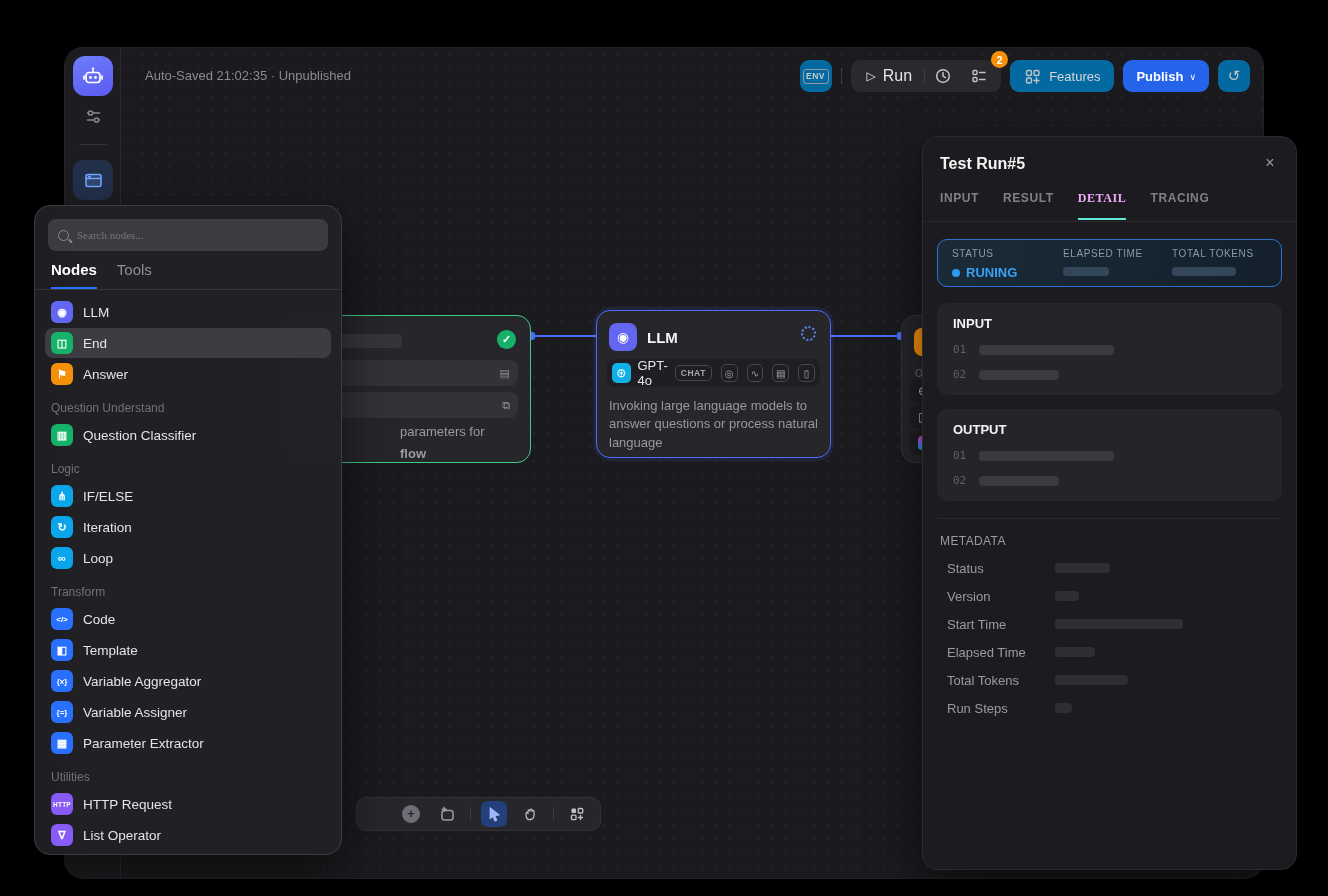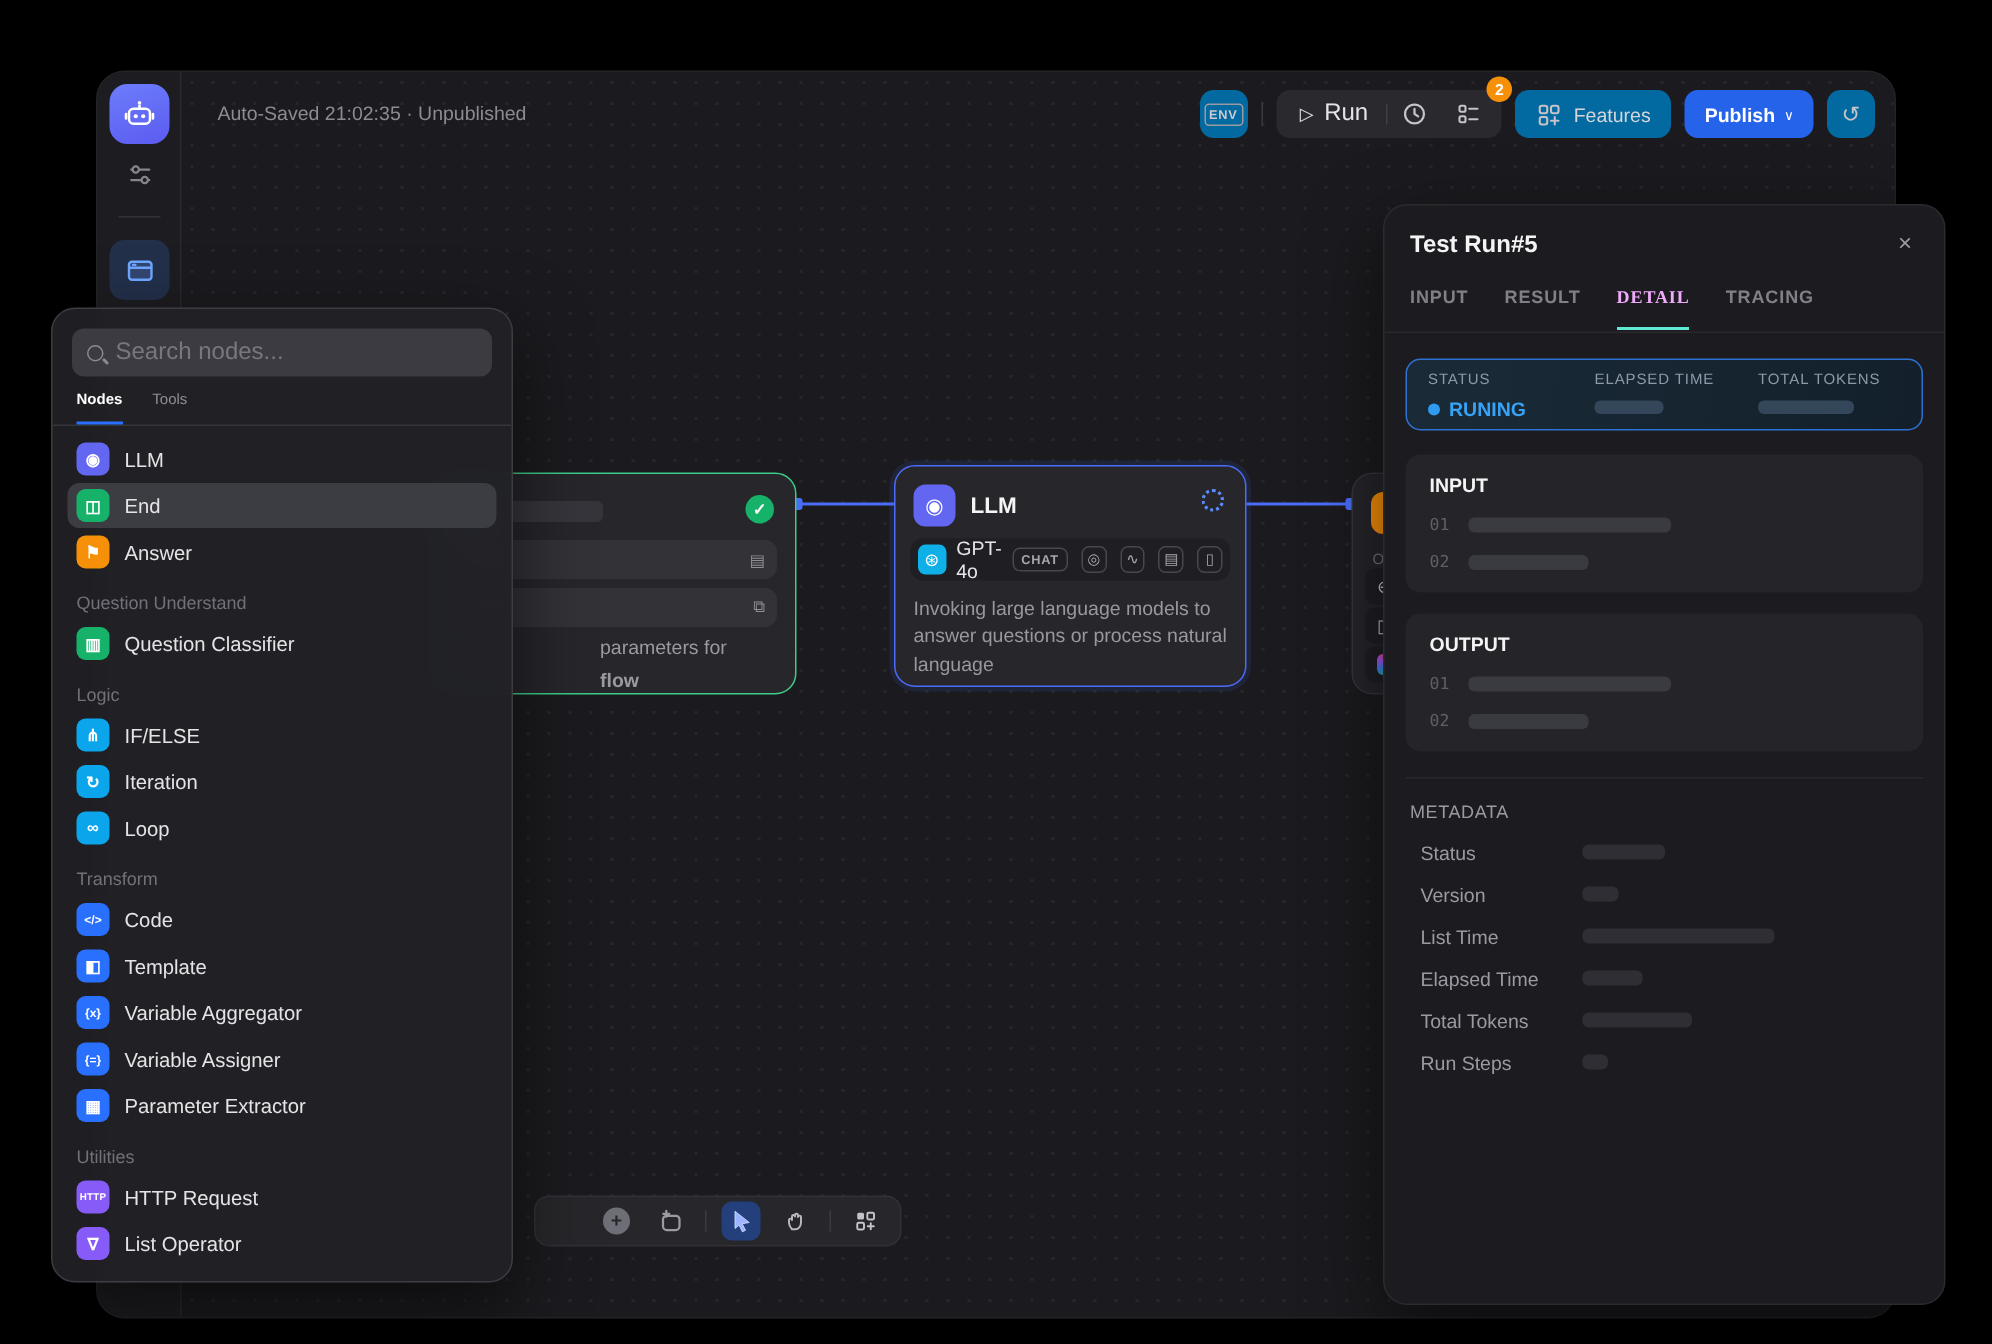--- a/index.html
+++ b/index.html
@@ -94,24 +94,24 @@
   .bb-active { background:#24407c; }
   .plus-circle { width:18px; height:18px; border-radius:50%; background:#6e6e76; color:#26262b; font-size:13px; font-weight:bold; display:flex; align-items:center; justify-content:center; line-height:0; }
 
   
   .search-panel { position:absolute; left:34px; top:205px; width:308px; height:650px; z-index:6;
     background:rgba(33,33,38,.93); backdrop-filter:blur(9px); -webkit-backdrop-filter:blur(9px);
     border:1px solid #3c3c42; border-radius:16px; box-shadow:0 18px 50px rgba(0,0,0,.55); overflow:hidden; }
   .search-box { margin:13px 13px 0; height:32px; background:#3b3b41; border-radius:8px; display:flex; align-items:center; gap:8px; padding:0 10px; }
   .search-ico { position:relative; width:11px; height:11px; border:1.6px solid #8a8a92; border-radius:50%; flex:none; }
   .search-ico::after { content:""; position:absolute; left:9px; top:9px; width:5px; height:1.6px; background:#8a8a92; transform:rotate(45deg); border-radius:1px; }
-  .search-input { flex:1; background:transparent; border:none; outline:none; color:#d4d4d8; font-size:16px; font-family:Liberation Sans, sans-serif; }
+  .search-input { flex:1; background:transparent; border:none; outline:none; color:#d4d4d8; font-size:11px; font-family:Liberation Serif, serif; }
   .search-input::placeholder { color:#77777e; }
   .panel-tabs { display:flex; gap:20px; padding:10px 16px 0; border-bottom:1px solid #35353a; }
-  .ptab { font-size:10px; padding-bottom:9px; cursor:pointer; color:#8e8e93; }
+  .ptab { font-size:15px; padding-bottom:9px; cursor:pointer; color:#8e8e93; }
   .ptab.active { color:#fff; font-weight:bold; border-bottom:2px solid #2970ff; }
   .node-list { padding:6px 10px; }
   .nl-item { display:flex; align-items:center; gap:10px; height:30px; margin:1px 0; border-radius:8px; padding:0 6px; cursor:pointer; }
   .nl-item.selected { background:#3c3c43; }
   .nl-icon { width:22px; height:22px; border-radius:6px; flex:none; display:flex; align-items:center; justify-content:center; color:#fff; font-size:11px; font-weight:bold; }
   .nl-icon.tiny-text { font-size:6.5px; letter-spacing:.2px; }
   .nl-icon.sm-text { font-size:8px; }
   .nl-label { font-size:13.5px; color:#e4e4e7; }
   .nl-header { font-size:12px; color:#71717a; padding:11px 6px 4px; }
   .c-indigo { background:#6366f1; } .c-green { background:#17b26a; } .c-orange { background:#f79009; }
@@ -468,21 +468,21 @@
     <div class="meta-rows">
       <div class="meta-row">
           <span class="meta-label">Status</span>
           <span class="msk mw0"></span>
         </div>
       <div class="meta-row">
           <span class="meta-label">Version</span>
           <span class="msk mw1"></span>
         </div>
       <div class="meta-row">
-          <span class="meta-label">List Time</span>
+          <span class="meta-label">Start Time</span>
           <span class="msk mw3"></span>
         </div>
       <div class="meta-row">
           <span class="meta-label">Elapsed Time</span>
           <span class="msk mw4"></span>
         </div>
       <div class="meta-row">
           <span class="meta-label">Total Tokens</span>
           <span class="msk mw5"></span>
         </div>

